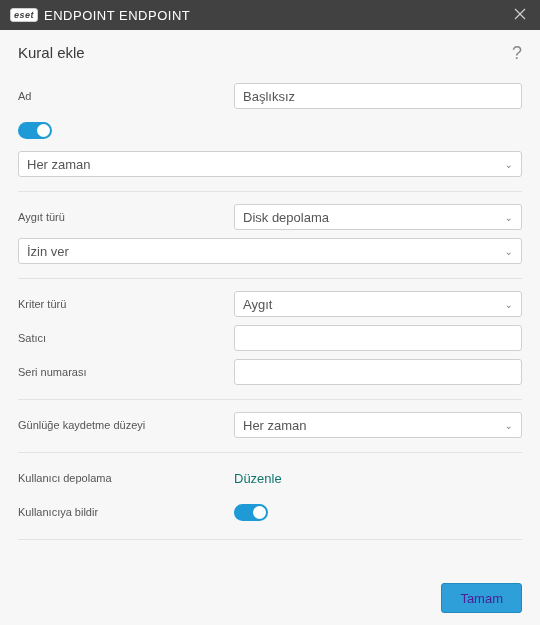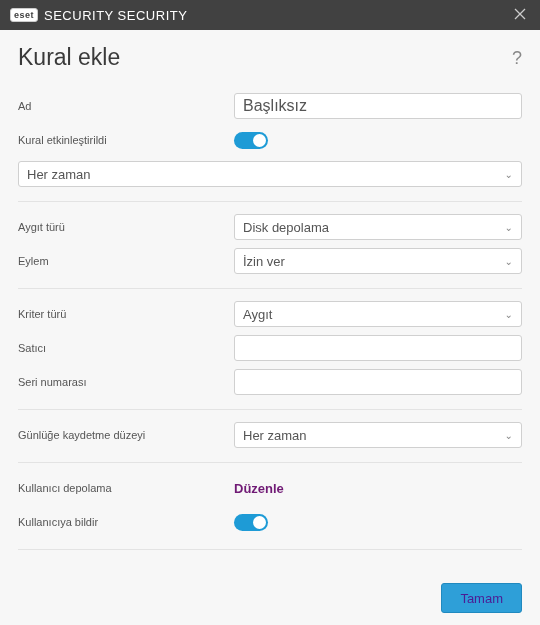--- a/index.html
+++ b/index.html
@@ -53,21 +53,21 @@
     color: #444;
     font-size: 13px;
     position: relative;
   }
   .header-row {
     display: flex;
     align-items: center;
     margin-bottom: 14px;
   }
   .header-row h1 {
-    font-size: 23px;
+    font-size: 15px;
     font-weight: 400;
     color: #3a3a3a;
     margin: 4px 0 6px 0;
     flex: 1;
   }
   .help {
     color: #888;
     font-size: 18px;
     cursor: pointer;
   }
@@ -85,21 +85,21 @@
   }
   .control {
     flex: 1;
   }
   .text-input {
     width: 100%;
     height: 26px;
     border: 1px solid #d0d0d0;
     border-radius: 3px;
     background: #fff;
-    font-size: 16px;
+    font-size: 13px;
     color: #555;
     padding: 0 8px;
     outline: none;
     font-family: inherit;
   }
   .select {
     width: 100%;
     height: 26px;
     border: 1px solid #d0d0d0;
     border-radius: 3px;
@@ -133,24 +133,23 @@
     background: #fff;
     top: 2px;
     right: 2px;
   }
   .hr {
     border: none;
     border-top: 1px solid #e3e3e3;
     margin: 8px 0 10px 0;
   }
   .link {
-    color: #701a75;
-    cursor: pointer;
-    font-size: 13px;
-    font-weight: bold;
+    color: #0f766e;
+    cursor: pointer;
+    font-size: 13px;
   }
   .footer {
     margin-top: auto;
     display: flex;
     justify-content: flex-end;
     padding-top: 10px;
   }
   .btn-primary {
     background: #2e9fd8;
     color: #4c1d95;
@@ -166,31 +165,32 @@
     display: inline-flex;
     align-items: center;
     border: 1px solid #ccc;
     border-radius: 3px;
     font-size: 9px;
     font-weight: 700;
     padding: 0 3px;
     height: 14px;
     background: #fff;
     color: #414141;
+    font-style: italic;
   }
 </style>
 </head>
 <body>
 
 <div class="window">
 
   <div class="titlebar">
     <div class="brand">
       <span class="eset-badge">eset</span>
-      <span>SECURITY SECURITY</span>
+      <span>ENDPOINT ENDPOINT</span>
     </div>
     <div class="spacer"></div>
     <div class="close">
       <svg width="12" height="12" viewBox="0 0 12 12">
           <line x1="1" y1="1" x2="11" y2="11" stroke="#ccc" stroke-width="1.2"></line>
           <line x1="11" y1="1" x2="1" y2="11" stroke="#ccc" stroke-width="1.2"></line>
         </svg>
     </div>
   </div>
 
@@ -202,21 +202,20 @@
     </div>
 
     <div class="row">
       <div class="label">Ad</div>
       <div class="control">
         <input class="text-input" type="text" value="Başlıksız" style="">
       </div>
     </div>
 
     <div class="row">
-      <div class="label">Kural etkinleştirildi</div>
       <div class="control">
         <div class="toggle"></div>
       </div>
     </div>
 
     <div class="row">
       <div class="control">
         <div class="select">
           <span>Her zaman</span>
           <span class="chev">⌄</span>
@@ -230,21 +229,20 @@
       <div class="label">Aygıt türü</div>
       <div class="control">
         <div class="select">
           <span>Disk depolama</span>
           <span class="chev">⌄</span>
         </div>
       </div>
     </div>
 
     <div class="row">
-      <div class="label">Eylem</div>
       <div class="control">
         <div class="select">
           <span>İzin ver</span>
           <span class="chev">⌄</span>
         </div>
       </div>
     </div>
 
     <hr class="hr">
 

